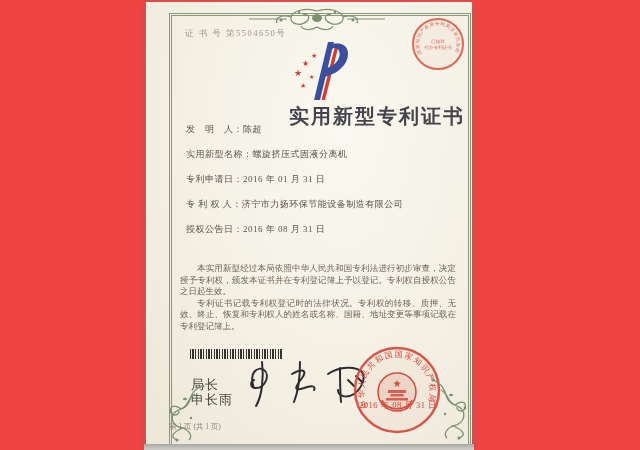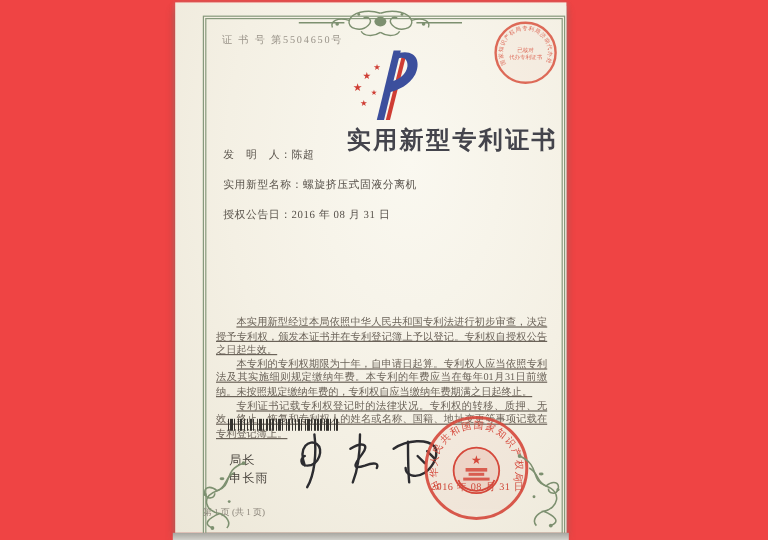--- a/index.html
+++ b/index.html
@@ -12,24 +12,24 @@
   .certno{position:absolute;left:39px;top:26px;font-size:8.5px;color:#9a948a;letter-spacing:1.5px;}
   .logo{position:absolute;left:146px;top:36px;}
   .title{position:absolute;left:23px;top:101px;width:296px;text-align:right;
     font-size:20px;font-weight:bold;color:#44444c;letter-spacing:2px;}
   .fields{position:absolute;left:40px;top:121px;width:270px;}
   .field{height:25px;font-size:9px;color:#57514a;letter-spacing:.5px;white-space:nowrap;}
   .field .flabel{color:#5a544c;}
   .field:last-child{height:21px;}
   .paras{position:absolute;left:34px;top:261px;width:276px;font-size:8.5px;line-height:11.6px;
     color:#6b6359;text-align:justify;}
-  .paras p{margin:0;text-indent:2em;text-decoration:underline;}
+  .paras p{margin:0;text-indent:2em;}
   .barcode{position:absolute;left:44px;top:347px;width:92px;height:10px;
     background:repeating-linear-gradient(90deg,#35332f 0 1px,transparent 1px 2px,#35332f 2px 4px,transparent 4px 5px,#35332f 5px 6px,transparent 6px 8px);}
-  .issuer{position:absolute;left:45px;top:375px;font-size:10px;color:#4a453f;line-height:15px;letter-spacing:1px;}
+  .issuer{position:absolute;left:45px;top:375px;font-size:13px;color:#4a453f;line-height:15px;letter-spacing:1px;}
   .signature{position:absolute;left:94px;top:356px;}
   .seal{position:absolute;left:205px;top:342px;}
   .seal-date{position:absolute;left:204px;top:398px;width:96px;text-align:center;
     font-size:8.5px;color:#cf4a3c;letter-spacing:.5px;}
   .footer{position:absolute;left:23px;top:420px;width:296px;text-align:left;font-size:7.5px;color:#8b857a;}
   .corner-stamp{position:absolute;left:265px;top:15px;}
   .flourish{position:absolute;}
   .fl-left{left:15px;top:382px;}
   .fl-right{left:285px;top:376px;transform:scaleX(-1);}
   .ornament{position:absolute;left:101px;top:4px;}
@@ -74,26 +74,27 @@
       <polygon points="36,4 42,4 28,62 22,62" fill="#3c4f9d"></polygon>
       <polygon points="43,8 46.5,8 33,62 29.5,62" fill="#cf3d34"></polygon>
       <path d="M41,6 C55,3 59,14 54,24 C49,33 40,37 32,39 L34.5,30 C41,28 46.5,24 47.5,17.5 C48.3,11.5 44,8.5 39.5,11 Z" fill="#3c4f9d"></path>
     </svg>
 
     <div class="title">实用新型专利证书</div>
 
     <div class="fields">
       <div class="field"><span class="flabel">发　明　人：</span><span>陈超</span></div>
       <div class="field"><span class="flabel">实用新型名称：</span><span>螺旋挤压式固液分离机</span></div>
+      <div class="field"><span class="flabel">专利申请日：</span><span>2016 年 01 月 31 日</span></div>
+      <div class="field"><span class="flabel">专 利 权 人：</span><span>济宁市力扬环保节能设备制造有限公司</span></div>
       <div class="field"><span class="flabel">授权公告日：</span><span>2016 年 08 月 31 日</span></div>
     </div>
 
     <div class="paras">
       <p>本实用新型经过本局依照中华人民共和国专利法进行初步审查，决定授予专利权，颁发本证书并在专利登记簿上予以登记。专利权自授权公告之日起生效。</p>
-      <p>本专利的专利权期限为十年，自申请日起算。专利权人应当依照专利法及其实施细则规定缴纳年费。本专利的年费应当在每年01月31日前缴纳。未按照规定缴纳年费的，专利权自应当缴纳年费期满之日起终止。</p>
       <p>专利证书记载专利权登记时的法律状况。专利权的转移、质押、无效、终止、恢复和专利权人的姓名或名称、国籍、地址变更等事项记载在专利登记簿上。</p>
     </div>
 
     <div class="barcode"></div>
 
     <div class="issuer">
       <div>局长</div>
       <div>申长雨</div>
     </div>
 

